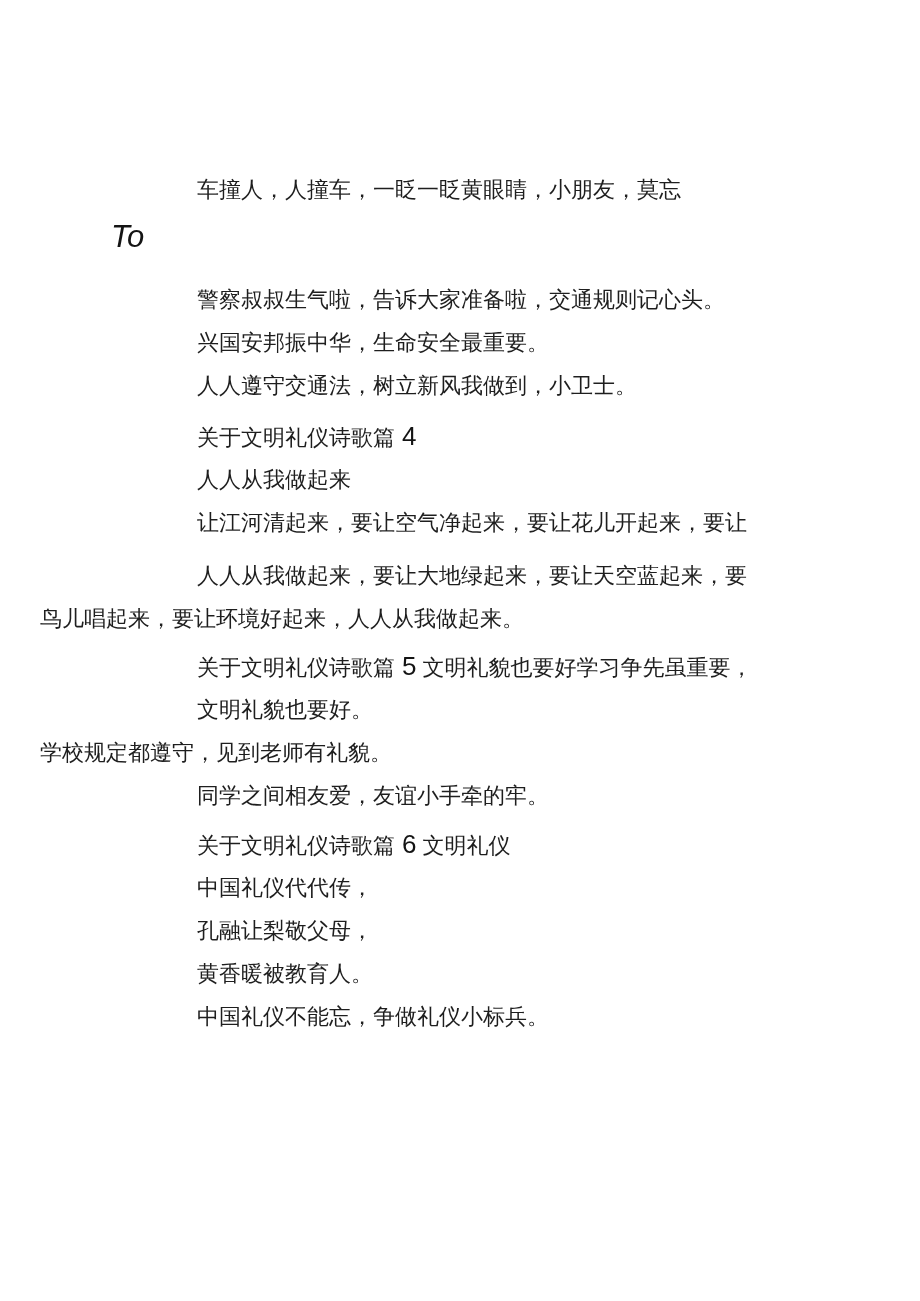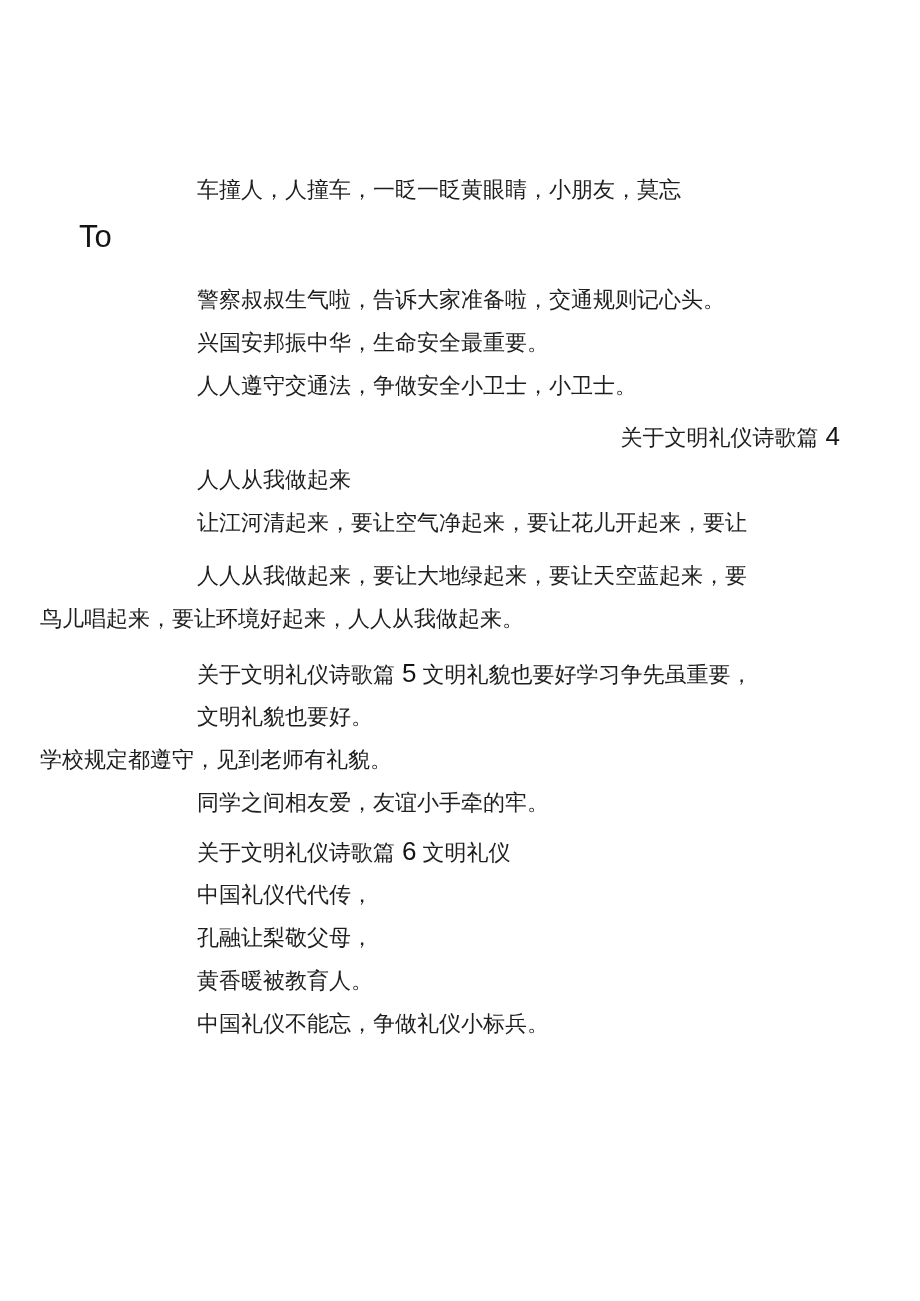--- a/index.html
+++ b/index.html
@@ -22,21 +22,22 @@
     padding-left: 197px;
     height: 43px;
     line-height: 43px;
     font-family: "Liberation Serif", "DejaVu Serif", serif;
     font-size: 22px;
     font-weight: 400;
     color: #1e1e1e;
     white-space: nowrap;
   }
   .line.indent-margin {
-    padding-left: 79px;
+    padding-left: 111px;
+    font-style: italic;
   }
   .seg-cjk {
     font-family: "Liberation Serif", "DejaVu Serif", serif;
   }
   .seg-latin {
     font-family: "Liberation Sans", "DejaVu Sans", sans-serif;
     font-size: 31px;
     color: #141414;
   }
   .seg-num {
@@ -48,27 +49,27 @@
 </style>
 </head>
 <body>
 
 <div class="page">
   <div class="doc-body" id="doc-body">
       <p class="line indent-body" style="margin-top: 0px;"><span class="seg-cjk">车撞人，人撞车，一眨一眨黄眼睛，小朋友，莫忘</span></p>
       <p class="line indent-margin" style="margin-top: 4px;"><span class="seg-latin">To</span></p>
       <p class="line indent-body" style="margin-top: 20px;"><span class="seg-cjk">警察叔叔生气啦，告诉大家准备啦，交通规则记心头。</span></p>
       <p class="line indent-body" style="margin-top: 0px;"><span class="seg-cjk">兴国安邦振中华，生命安全最重要。</span></p>
-      <p class="line indent-body" style="margin-top: 0px;"><span class="seg-cjk">人人遵守交通法，争做安全小卫士，小卫士。</span></p>
-      <p class="line indent-body" style="margin-top: 8px; text-align: right;"><span class="seg-cjk">关于文明礼仪诗歌篇</span><span class="seg-num">4</span></p>
+      <p class="line indent-body" style="margin-top: 0px;"><span class="seg-cjk">人人遵守交通法，树立新风我做到，小卫士。</span></p>
+      <p class="line indent-body" style="margin-top: 8px;"><span class="seg-cjk">关于文明礼仪诗歌篇</span><span class="seg-num">4</span></p>
       <p class="line indent-body" style="margin-top: 0px;"><span class="seg-cjk">人人从我做起来</span></p>
       <p class="line indent-body" style="margin-top: 0px;"><span class="seg-cjk">让江河清起来，要让空气净起来，要让花儿开起来，要让</span></p>
       <p class="line indent-body" style="margin-top: 10px;"><span class="seg-cjk">人人从我做起来，要让大地绿起来，要让天空蓝起来，要</span></p>
       <p class="line indent-body" style="margin-top: 0px; padding-left: 40px;"><span class="seg-cjk">鸟儿唱起来，要让环境好起来，人人从我做起来。</span></p>
-      <p class="line indent-body" style="margin-top: 12px;"><span class="seg-cjk">关于文明礼仪诗歌篇</span><span class="seg-num">5</span><span class="seg-cjk">文明礼貌也要好学习争先虽重要，</span></p>
+      <p class="line indent-body" style="margin-top: 5px;"><span class="seg-cjk">关于文明礼仪诗歌篇</span><span class="seg-num">5</span><span class="seg-cjk">文明礼貌也要好学习争先虽重要，</span></p>
       <p class="line indent-body" style="margin-top: 0px;"><span class="seg-cjk">文明礼貌也要好。</span></p>
       <p class="line indent-body" style="margin-top: 0px; padding-left: 40px;"><span class="seg-cjk">学校规定都遵守，见到老师有礼貌。</span></p>
       <p class="line indent-body" style="margin-top: 0px;"><span class="seg-cjk">同学之间相友爱，友谊小手牵的牢。</span></p>
       <p class="line indent-body" style="margin-top: 6px;"><span class="seg-cjk">关于文明礼仪诗歌篇</span><span class="seg-num">6</span><span class="seg-cjk">文明礼仪</span></p>
       <p class="line indent-body" style="margin-top: 0px;"><span class="seg-cjk">中国礼仪代代传，</span></p>
       <p class="line indent-body" style="margin-top: 0px;"><span class="seg-cjk">孔融让梨敬父母，</span></p>
       <p class="line indent-body" style="margin-top: 0px;"><span class="seg-cjk">黄香暖被教育人。</span></p>
       <p class="line indent-body" style="margin-top: 0px;"><span class="seg-cjk">中国礼仪不能忘，争做礼仪小标兵。</span></p>
     </div>
 </div>

